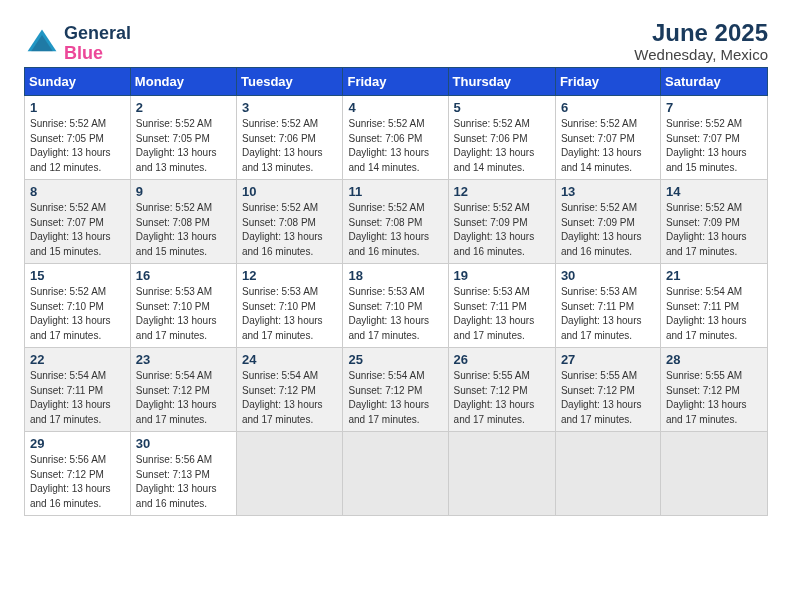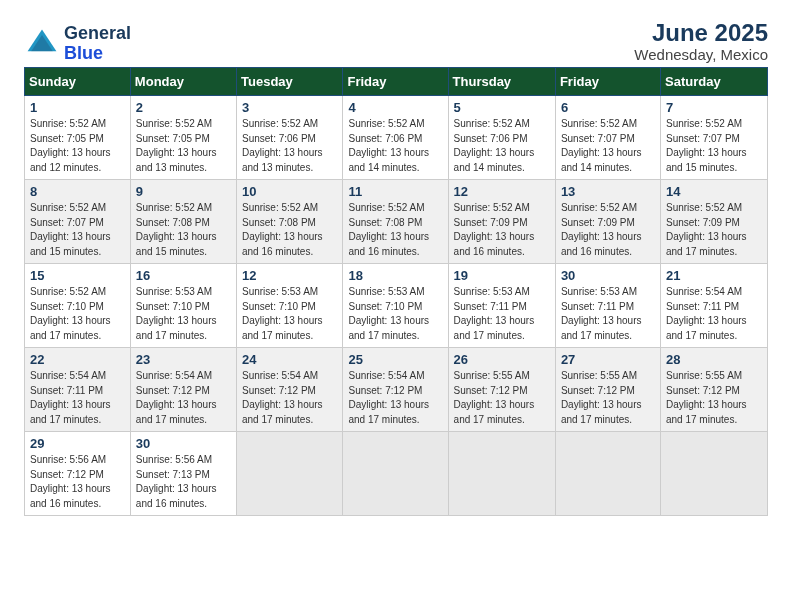--- a/index.html
+++ b/index.html
@@ -27,21 +27,21 @@
       align-items: center;
       gap: 4px;
     }
     .logo-text {
       font-size: 18px;
       font-weight: bold;
       color: #1a3a5c;
       line-height: 1.1;
     }
     .logo-text span {
-      color: #1d4ed8;
+      color: #ec4899;
     }
     .logo-icon {
       width: 36px;
       height: 36px;
     }
     .title-block {
       text-align: right;
     }
     .month-title {
       font-size: 24px;
@@ -52,21 +52,21 @@
     .location {
       font-size: 15px;
       color: #444;
     }
     .calendar {
       width: 100%;
       border-collapse: collapse;
       border: 1px solid #ccc;
     }
     .calendar thead tr th {
-      background: #14532d;
+      background: #1d4ed8;
       color: #fff;
       font-size: 13px;
       font-weight: bold;
       padding: 6px 4px;
       text-align: left;
       border: 1px solid #1e4d7a;
     }
     .calendar tbody tr td {
       vertical-align: top;
       padding: 4px 5px;

